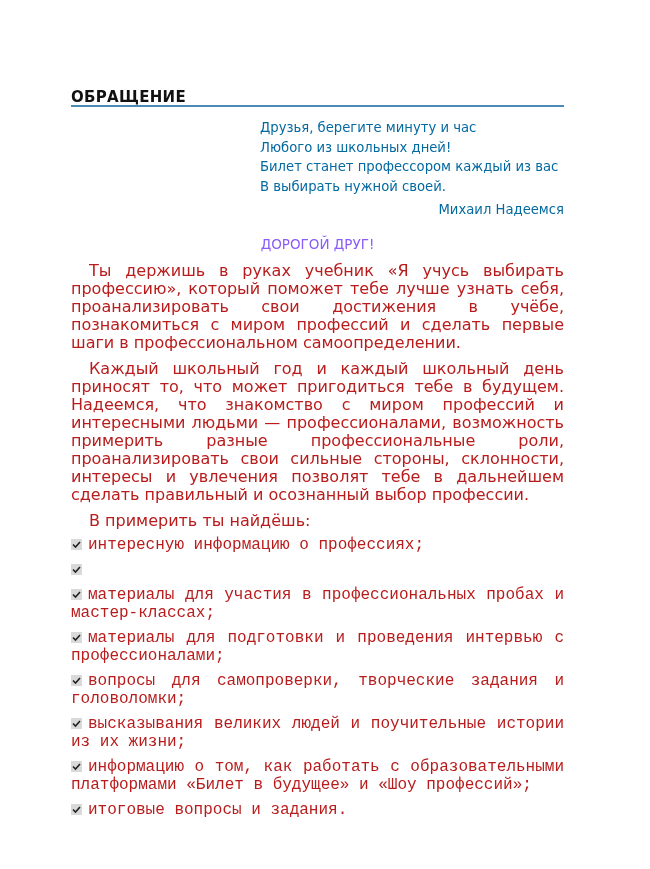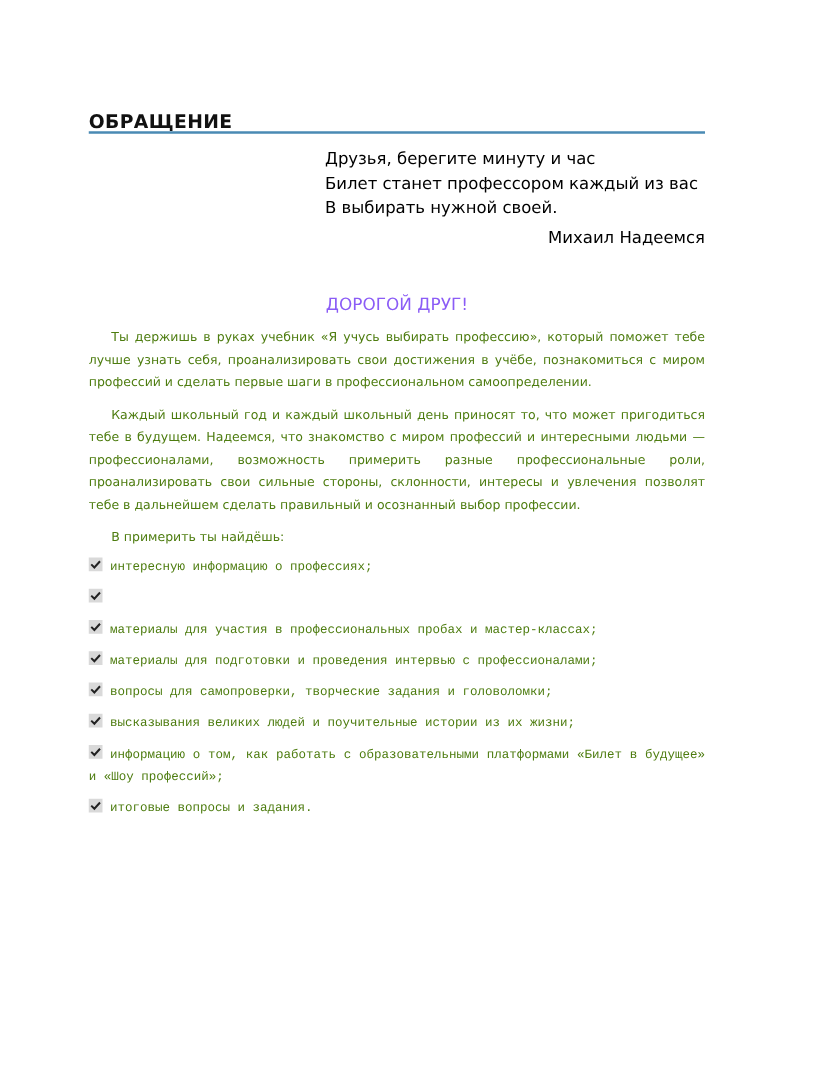--- a/index.html
+++ b/index.html
@@ -2,42 +2,43 @@
 <html><head>
 <meta charset="utf-8">
 <style>
   html, body { margin: 0; padding: 0; background: #ffffff; }
   body { width: 650px; height: 869px; position: relative; overflow: hidden;
          font-family: "DejaVu Sans", sans-serif; color: #2a2a2a; }
   .page { position: absolute; left: 71px; top: 0; width: 493px; }
   .section-title { position: absolute; left: 0; top: 88px; font-family: "DejaVu Sans", sans-serif;
          font-weight: 900; font-size: 15px; letter-spacing: 0.3px; color: #111; }
   .rule { position: absolute; left: 0; top: 105px; width: 493px; height: 2px; background: #4a8ab4; }
-  .epigraph { position: absolute; left: 189px; top: 118px; width: 304px; font-size: 13.2px; line-height: 19.5px; color: #000000; }
+  .epigraph { position: absolute; left: 189px; top: 118px; width: 304px; font-size: 13.2px; line-height: 19.5px; color: #0369a1; }
   .epigraph .line { white-space: nowrap; }
   .epigraph .author { text-align: right; margin-top: 4px; }
   .greeting { position: absolute; left: 0; top: 236px; width: 493px; text-align: center; font-size: 13.5px; color: #8b5cf6; }
-  .body { position: absolute; left: 0; top: 262px; width: 493px; font-size: 10px; line-height: 18px; color: #4d7c0f; }
+  .body { position: absolute; left: 0; top: 262px; width: 493px; font-size: 16px; line-height: 18px; color: #b91c1c; }
   .para { text-align: justify; text-indent: 18px; margin: 0 0 8px 0; }
   .intro { text-indent: 18px; margin: 0 0 6px 0; }
   .list { list-style: none; margin: 0; padding: 0; font-family: Liberation Mono, monospace; }
   .list li { text-align: justify; margin: 0 0 7px 0; line-height: 18px; }
   .check { display: inline-block; width: 11px; height: 11px; background: #d9d9d9; margin-right: 6px;
            vertical-align: -1px; position: relative; }
   .check svg { position: absolute; left: 1px; top: 1px; }
 </style>
 </head>
 <body>
 
 <div class="page">
   <div class="section-title">ОБРАЩЕНИЕ</div>
   <div class="rule"></div>
 
   <div class="epigraph">
     <div class="line">Друзья, берегите минуту и час</div>
+    <div class="line">Любого из школьных дней!</div>
     <div class="line">Билет станет профессором каждый из вас</div>
     <div class="line">В выбирать нужной своей.</div>
     <div class="author">Михаил Надеемся</div>
   </div>
 
   <div class="greeting">ДОРОГОЙ ДРУГ!</div>
 
   <div class="body">
     <p class="para">Ты держишь в руках учебник «Я учусь выбирать профессию», который поможет тебе лучше узнать себя, проанализировать свои достижения в учёбе, познакомиться с миром профессий и сделать первые шаги в профессиональном самоопределении.</p>
     <p class="para">Каждый школьный год и каждый школьный день приносят то, что может пригодиться тебе в будущем. Надеемся, что знакомство с миром профессий и интересными людьми — профессионалами, возможность примерить разные профессиональные роли, проанализировать свои сильные стороны, склонности, интересы и увлечения позволят тебе в дальнейшем сделать правильный и осознанный выбор профессии.</p>

